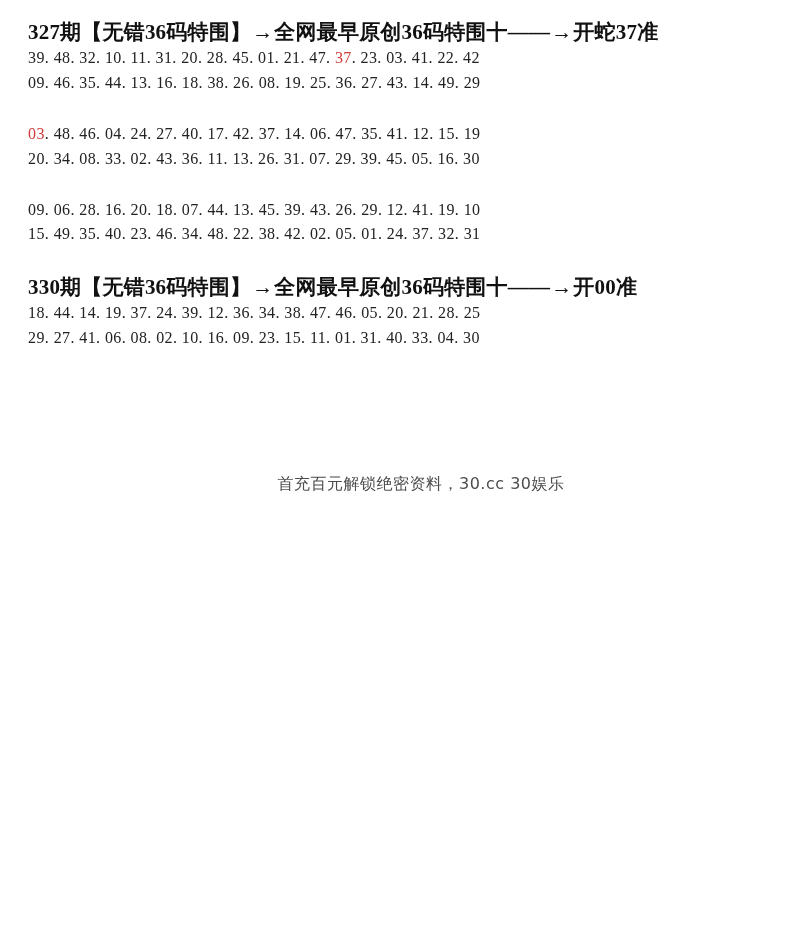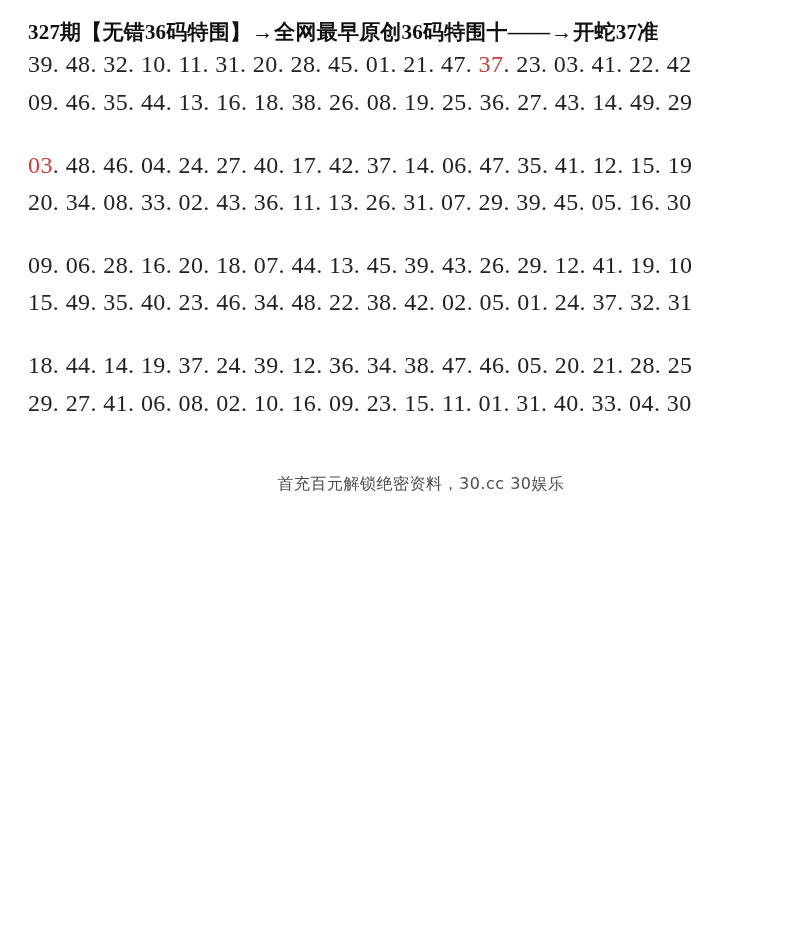--- a/index.html
+++ b/index.html
@@ -28,21 +28,21 @@
     letter-spacing: 0.2px;
     line-height: 1.35;
     white-space: nowrap;
     color: #111111;
   }
   .headline .arrow {
     font-weight: bold;
     padding: 0 1px;
   }
   .numrow {
-    font-size: 24px;
+    font-size: 16px;
     line-height: 1.55;
     letter-spacing: 0.4px;
     white-space: nowrap;
     color: #222222;
     font-family: "Liberation Serif", "DejaVu Serif", serif;
   }
   .numrow .num {
     display: inline;
   }
   .numrow .hit {
@@ -76,19 +76,20 @@
       </div>
       <div class="block">
         <div class="numrow"><span class="num hit">03</span><span class="sep">. </span><span class="num">48</span><span class="sep">. </span><span class="num">46</span><span class="sep">. </span><span class="num">04</span><span class="sep">. </span><span class="num">24</span><span class="sep">. </span><span class="num">27</span><span class="sep">. </span><span class="num">40</span><span class="sep">. </span><span class="num">17</span><span class="sep">. </span><span class="num">42</span><span class="sep">. </span><span class="num">37</span><span class="sep">. </span><span class="num">14</span><span class="sep">. </span><span class="num">06</span><span class="sep">. </span><span class="num">47</span><span class="sep">. </span><span class="num">35</span><span class="sep">. </span><span class="num">41</span><span class="sep">. </span><span class="num">12</span><span class="sep">. </span><span class="num">15</span><span class="sep">. </span><span class="num">19</span></div>
         <div class="numrow"><span class="num">20</span><span class="sep">. </span><span class="num">34</span><span class="sep">. </span><span class="num">08</span><span class="sep">. </span><span class="num">33</span><span class="sep">. </span><span class="num">02</span><span class="sep">. </span><span class="num">43</span><span class="sep">. </span><span class="num">36</span><span class="sep">. </span><span class="num">11</span><span class="sep">. </span><span class="num">13</span><span class="sep">. </span><span class="num">26</span><span class="sep">. </span><span class="num">31</span><span class="sep">. </span><span class="num">07</span><span class="sep">. </span><span class="num">29</span><span class="sep">. </span><span class="num">39</span><span class="sep">. </span><span class="num">45</span><span class="sep">. </span><span class="num">05</span><span class="sep">. </span><span class="num">16</span><span class="sep">. </span><span class="num">30</span></div>
       </div>
       <div class="block">
         <div class="numrow"><span class="num">09</span><span class="sep">. </span><span class="num">06</span><span class="sep">. </span><span class="num">28</span><span class="sep">. </span><span class="num">16</span><span class="sep">. </span><span class="num">20</span><span class="sep">. </span><span class="num">18</span><span class="sep">. </span><span class="num">07</span><span class="sep">. </span><span class="num">44</span><span class="sep">. </span><span class="num">13</span><span class="sep">. </span><span class="num">45</span><span class="sep">. </span><span class="num">39</span><span class="sep">. </span><span class="num">43</span><span class="sep">. </span><span class="num">26</span><span class="sep">. </span><span class="num">29</span><span class="sep">. </span><span class="num">12</span><span class="sep">. </span><span class="num">41</span><span class="sep">. </span><span class="num">19</span><span class="sep">. </span><span class="num">10</span></div>
         <div class="numrow"><span class="num">15</span><span class="sep">. </span><span class="num">49</span><span class="sep">. </span><span class="num">35</span><span class="sep">. </span><span class="num">40</span><span class="sep">. </span><span class="num">23</span><span class="sep">. </span><span class="num">46</span><span class="sep">. </span><span class="num">34</span><span class="sep">. </span><span class="num">48</span><span class="sep">. </span><span class="num">22</span><span class="sep">. </span><span class="num">38</span><span class="sep">. </span><span class="num">42</span><span class="sep">. </span><span class="num">02</span><span class="sep">. </span><span class="num">05</span><span class="sep">. </span><span class="num">01</span><span class="sep">. </span><span class="num">24</span><span class="sep">. </span><span class="num">37</span><span class="sep">. </span><span class="num">32</span><span class="sep">. </span><span class="num">31</span></div>
       </div>
       <div class="block">
+        <div class="headline"><span>330期</span><span>【无错36码特围】</span><span class="arrow">→</span><span>全网最早原创36码特围十——</span><span class="arrow">→</span><span>开00准</span></div>
         <div class="numrow"><span class="num">18</span><span class="sep">. </span><span class="num">44</span><span class="sep">. </span><span class="num">14</span><span class="sep">. </span><span class="num">19</span><span class="sep">. </span><span class="num">37</span><span class="sep">. </span><span class="num">24</span><span class="sep">. </span><span class="num">39</span><span class="sep">. </span><span class="num">12</span><span class="sep">. </span><span class="num">36</span><span class="sep">. </span><span class="num">34</span><span class="sep">. </span><span class="num">38</span><span class="sep">. </span><span class="num">47</span><span class="sep">. </span><span class="num">46</span><span class="sep">. </span><span class="num">05</span><span class="sep">. </span><span class="num">20</span><span class="sep">. </span><span class="num">21</span><span class="sep">. </span><span class="num">28</span><span class="sep">. </span><span class="num">25</span></div>
         <div class="numrow"><span class="num">29</span><span class="sep">. </span><span class="num">27</span><span class="sep">. </span><span class="num">41</span><span class="sep">. </span><span class="num">06</span><span class="sep">. </span><span class="num">08</span><span class="sep">. </span><span class="num">02</span><span class="sep">. </span><span class="num">10</span><span class="sep">. </span><span class="num">16</span><span class="sep">. </span><span class="num">09</span><span class="sep">. </span><span class="num">23</span><span class="sep">. </span><span class="num">15</span><span class="sep">. </span><span class="num">11</span><span class="sep">. </span><span class="num">01</span><span class="sep">. </span><span class="num">31</span><span class="sep">. </span><span class="num">40</span><span class="sep">. </span><span class="num">33</span><span class="sep">. </span><span class="num">04</span><span class="sep">. </span><span class="num">30</span></div>
       </div>
     </div>
 </div>
 
 <div class="footer">首充百元解锁绝密资料，30.cc 30娱乐</div>
 
 </body></html>

